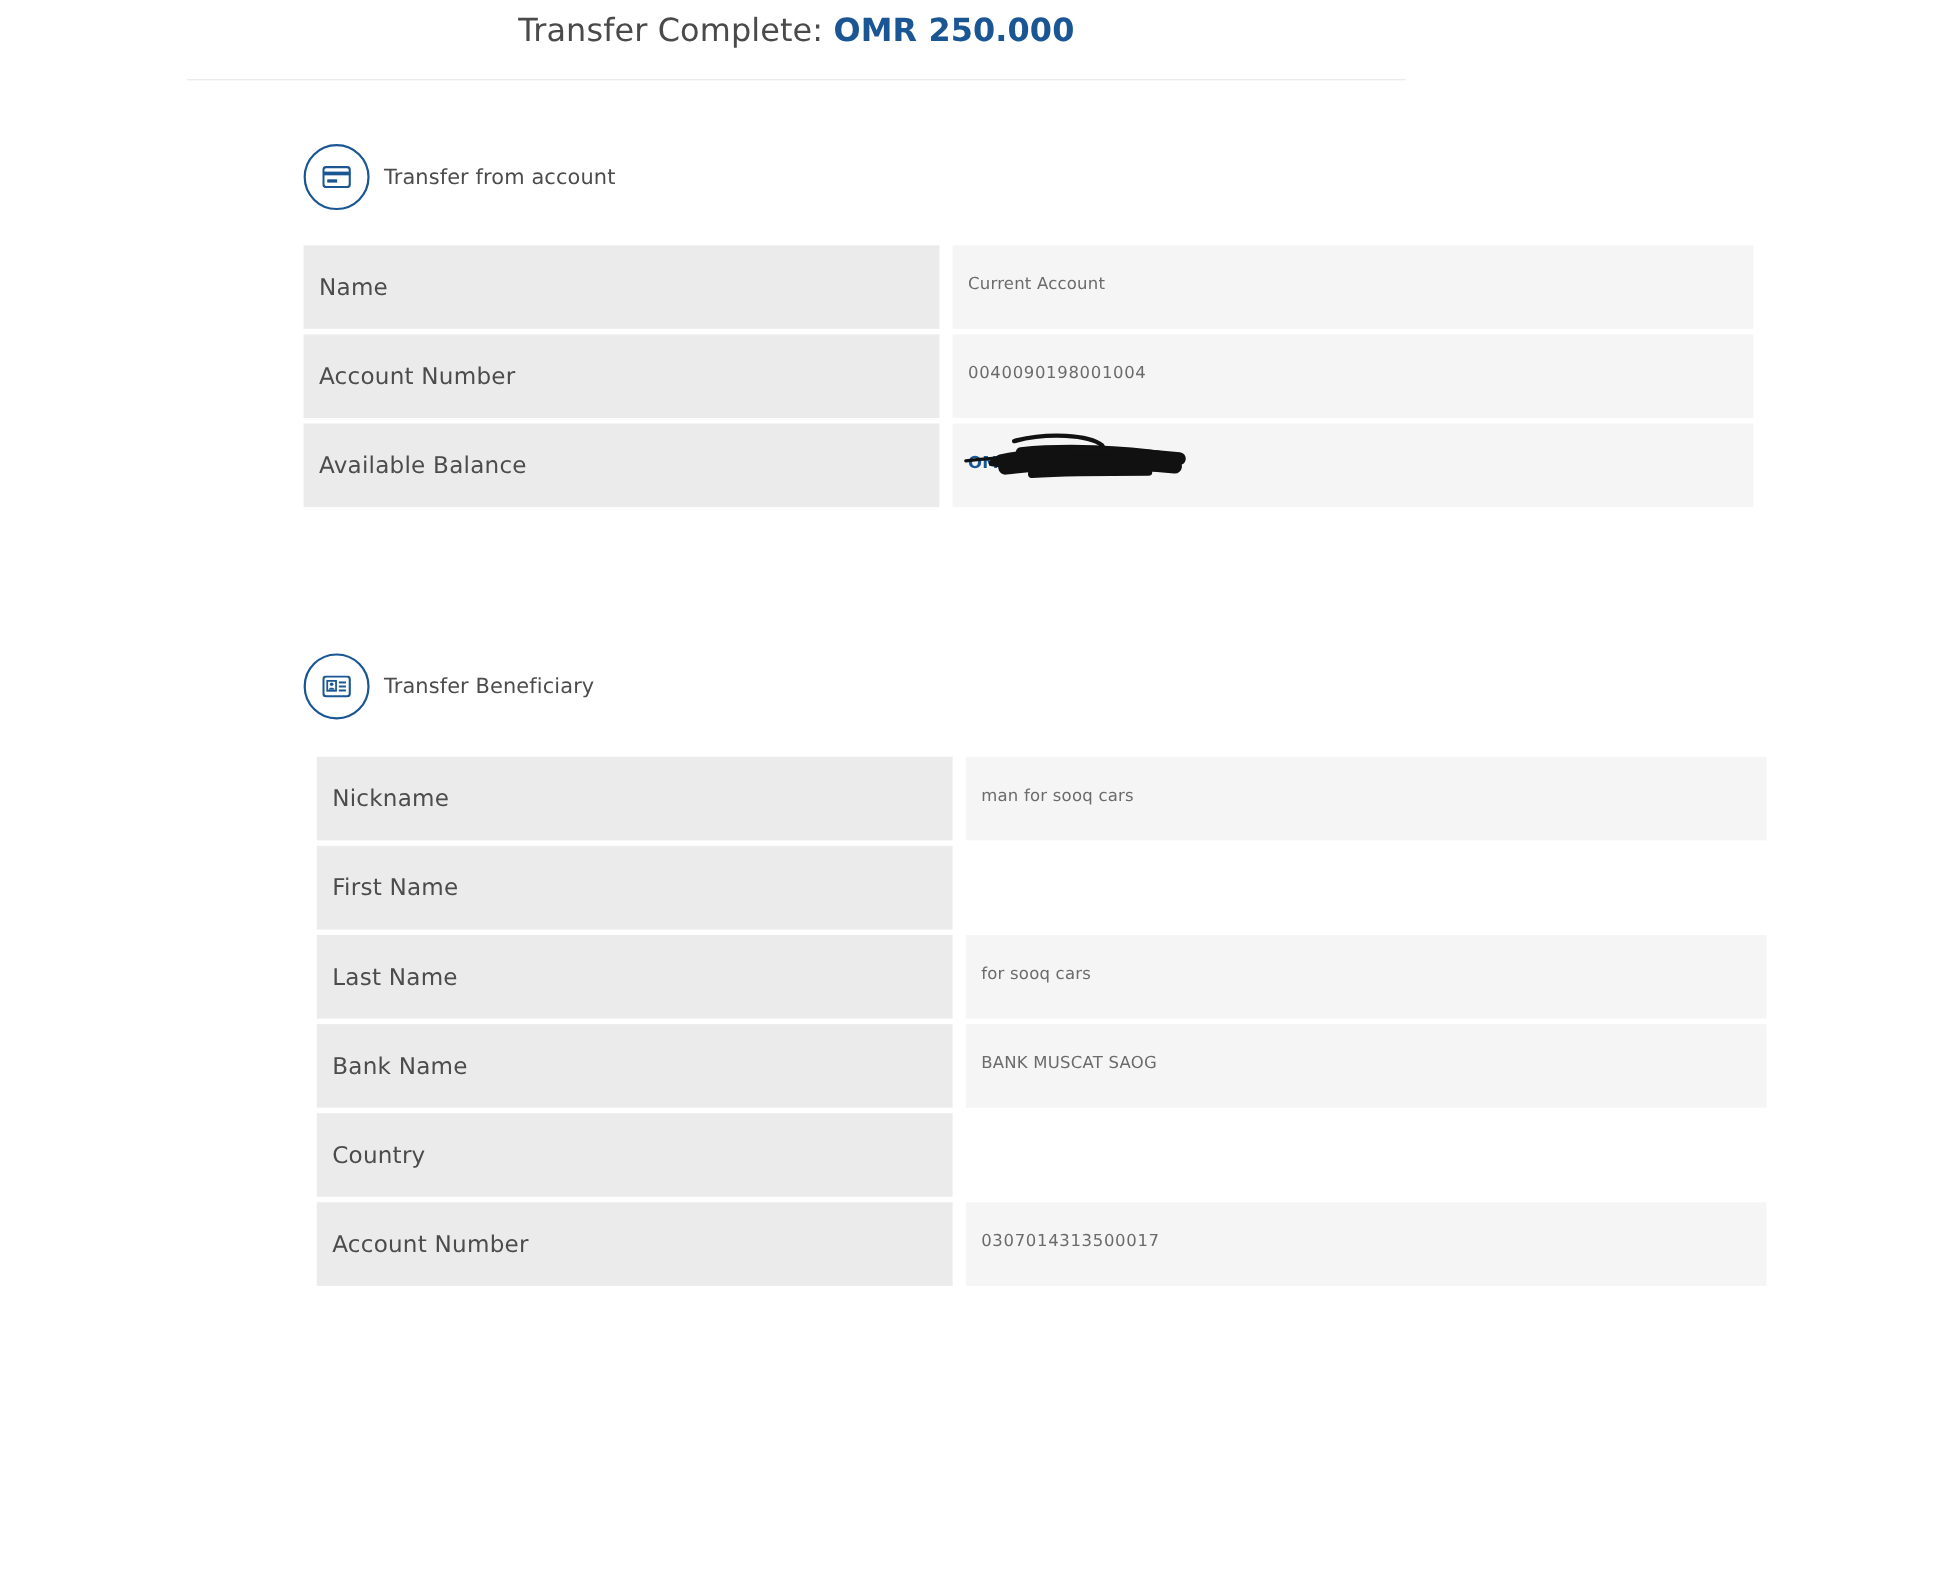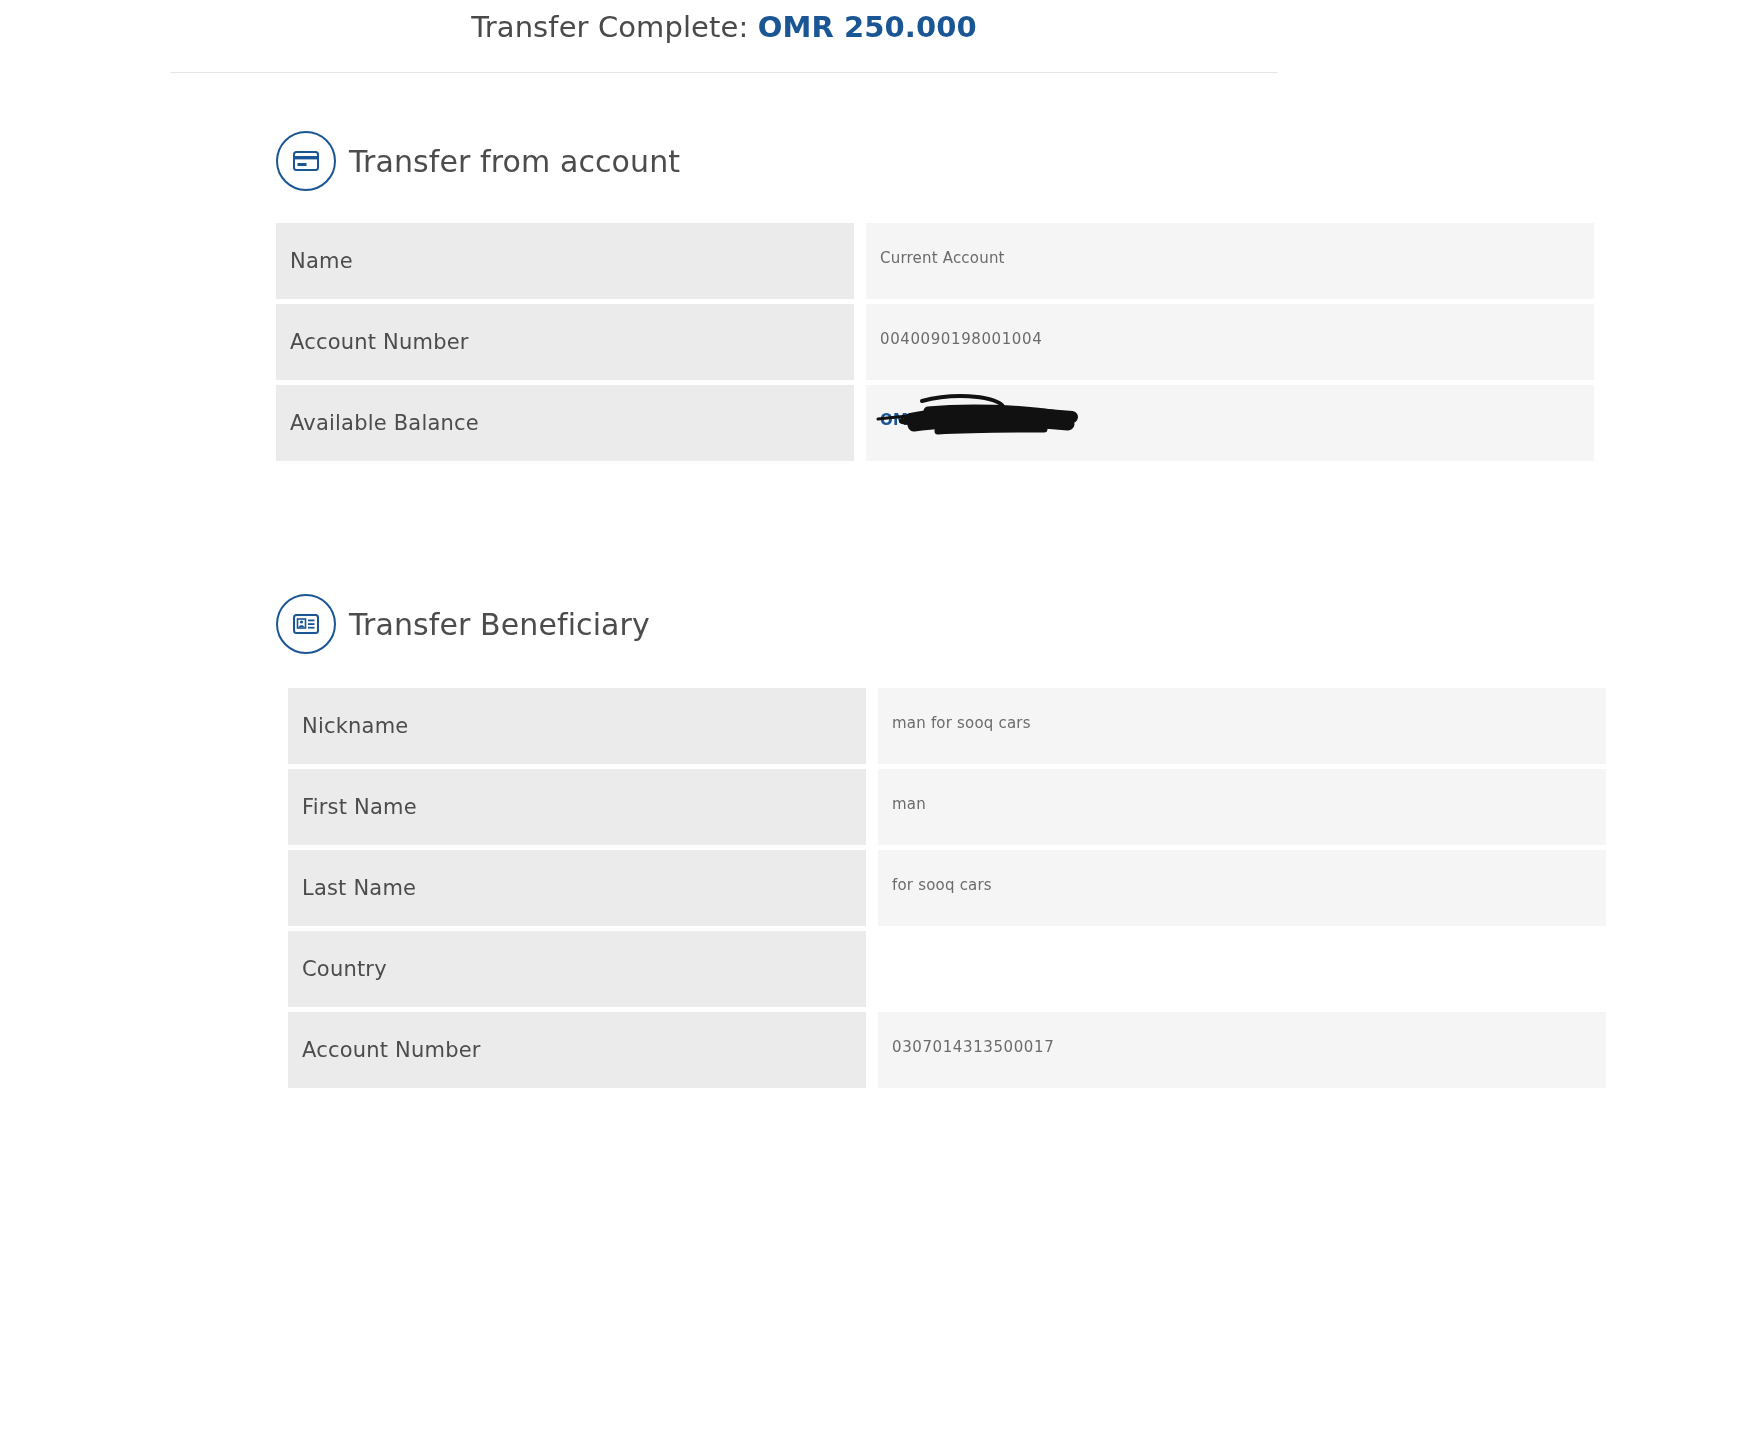--- a/index.html
+++ b/index.html
@@ -59,21 +59,21 @@
     border-radius: 50%;
     border: 2px solid #1a5693;
     display: flex;
     align-items: center;
     justify-content: center;
     flex: 0 0 auto;
     background: #fff;
   }
   .section-icon svg { display: block; }
   .section-title {
-    font-size: 30px;
+    font-size: 19px;
     color: #4c4c4c;
     letter-spacing: 0.1px;
   }
 
   
   .kv-table {
     margin-top: 32px;
     width: 1318px;
     border-collapse: separate;
     border-spacing: 0 4px;
@@ -194,28 +194,31 @@
 
     <div class="kv-table tbl-2">
 
       <div class="kv-row">
         <div class="kv-key">Nickname</div>
         <div class="kv-val">man for sooq cars</div>
       </div>
 
       <div class="kv-row">
         <div class="kv-key">First Name</div>
-        <div class="kv-val">man</div>
       </div>
 
       <div class="kv-row">
         <div class="kv-key">Last Name</div>
         <div class="kv-val">for sooq cars</div>
       </div>
 
+      <div class="kv-row">
+        <div class="kv-key">Bank Name</div>
+        <div class="kv-val">BANK MUSCAT SAOG</div>
+      </div>
 
       <div class="kv-row">
         <div class="kv-key">Country</div>
       </div>
 
       <div class="kv-row">
         <div class="kv-key">Account Number</div>
         <div class="kv-val num">0307014313500017</div>
       </div>
 

